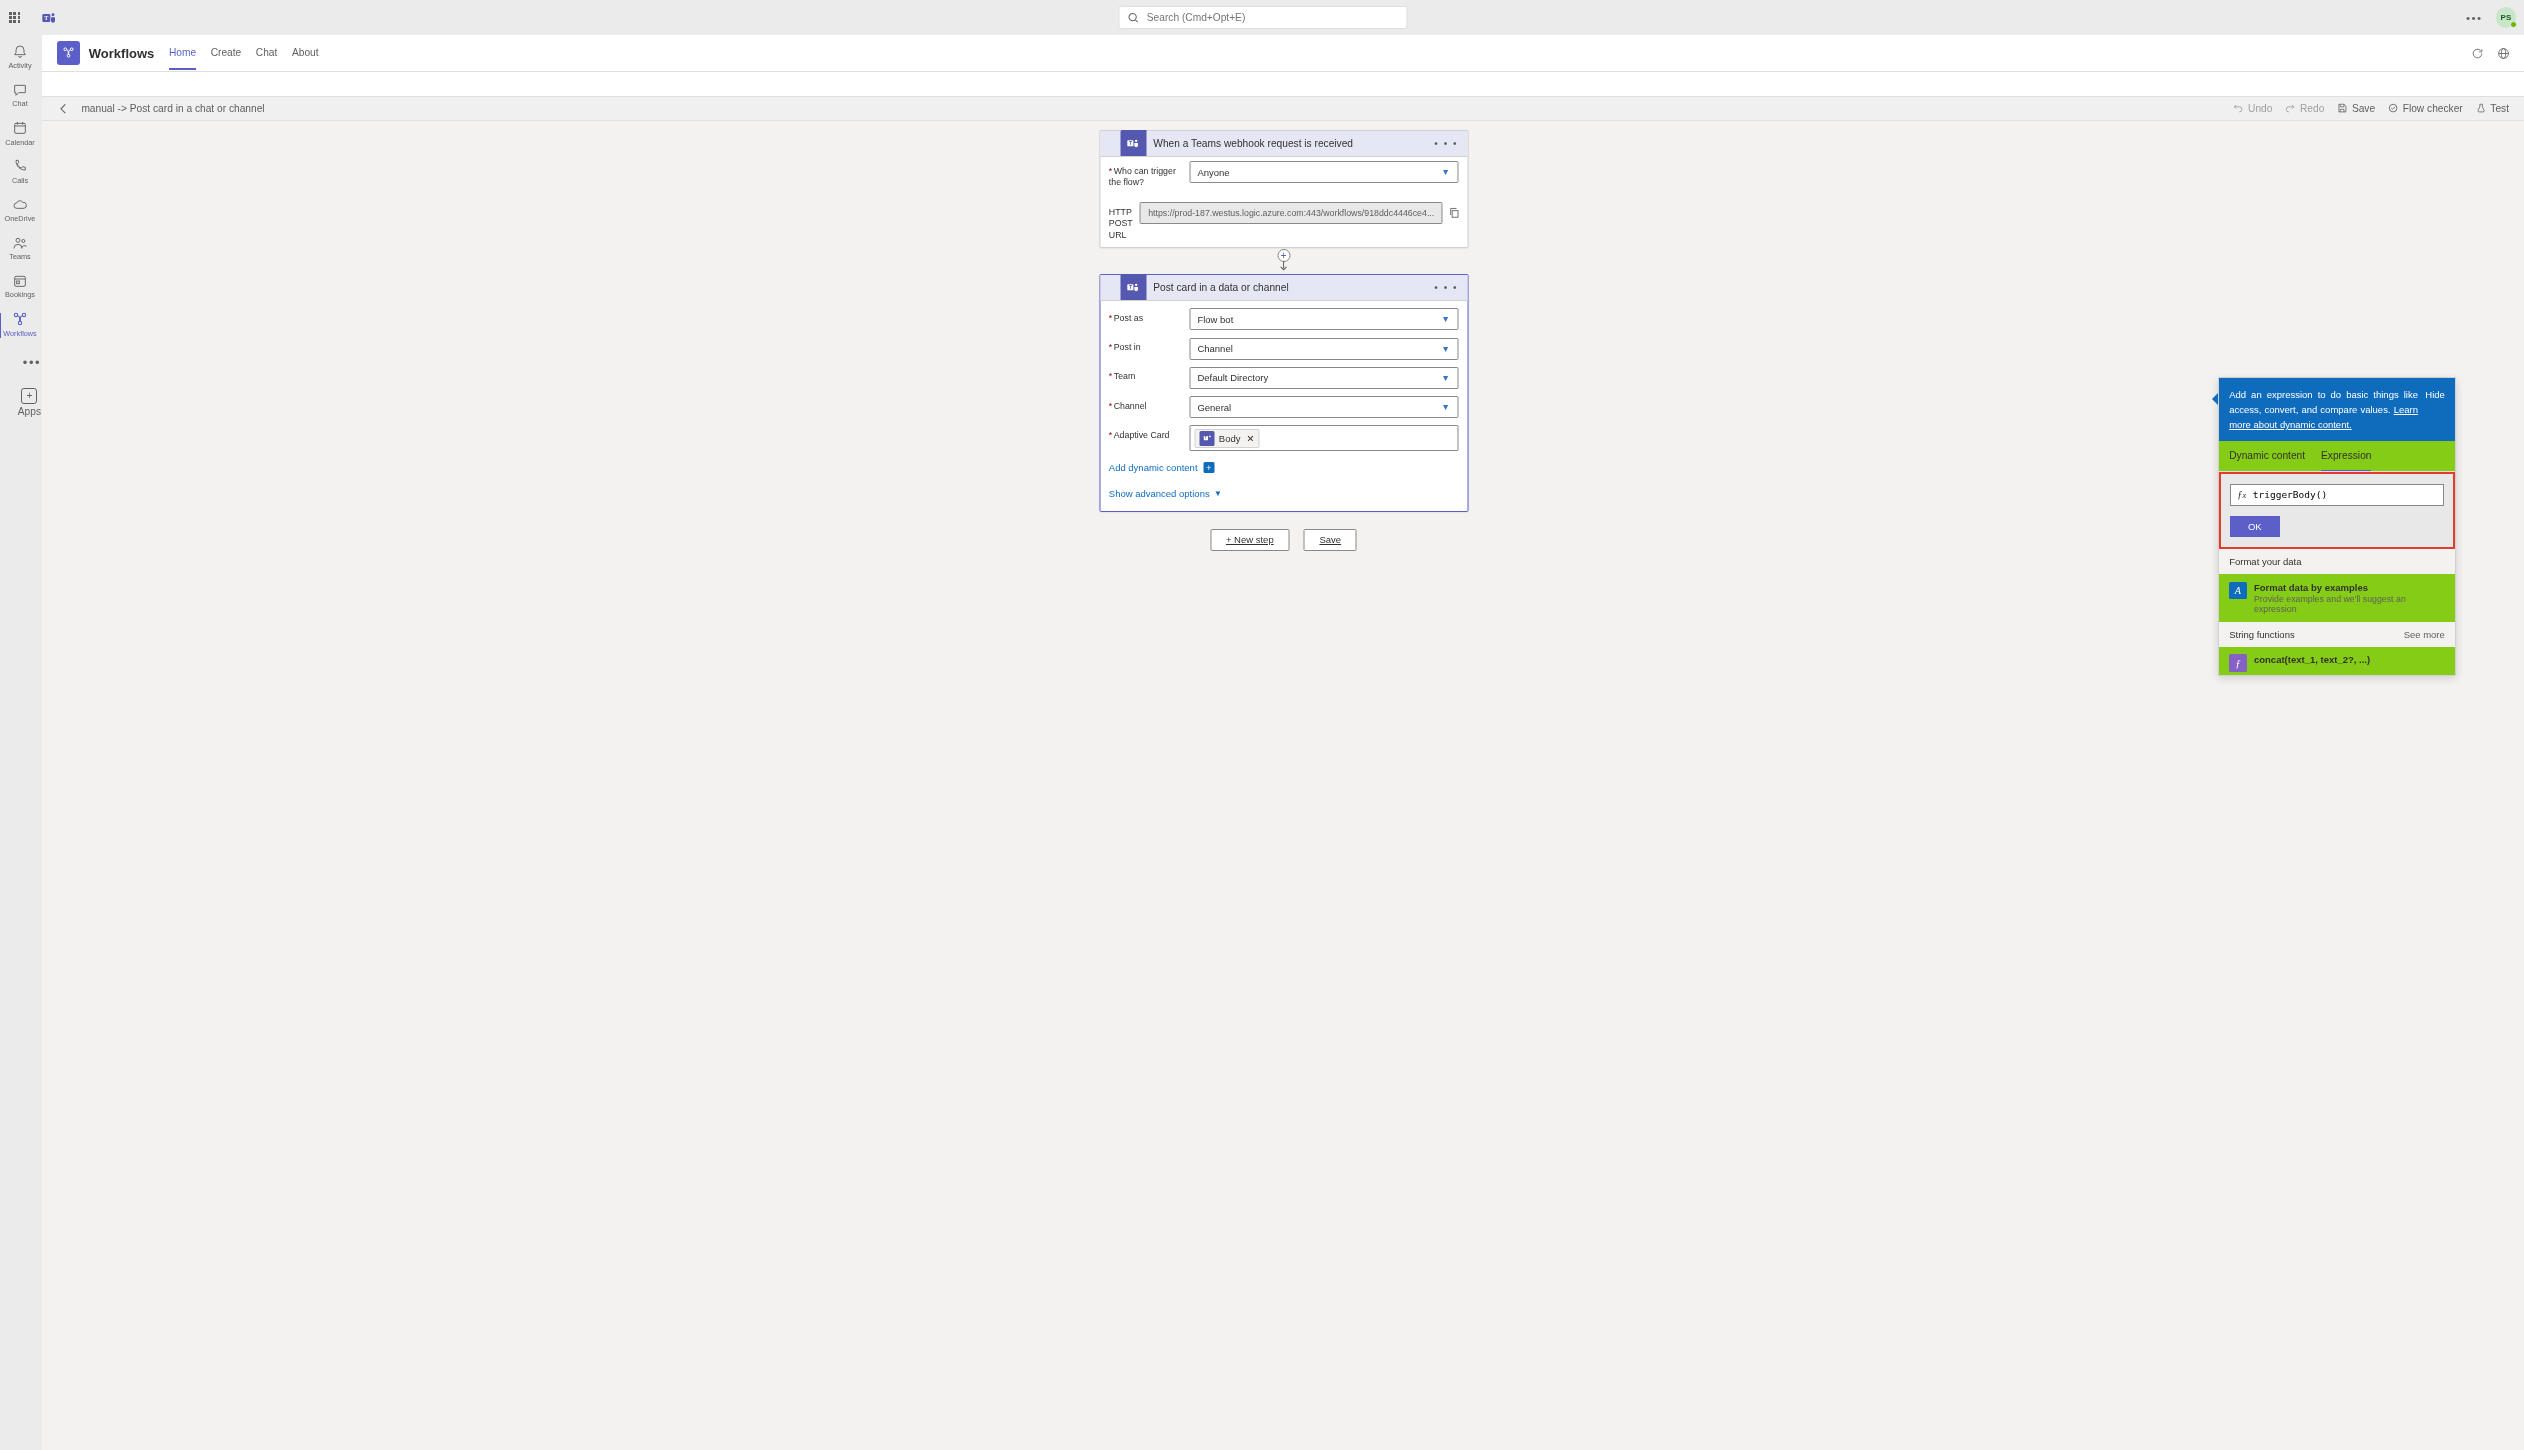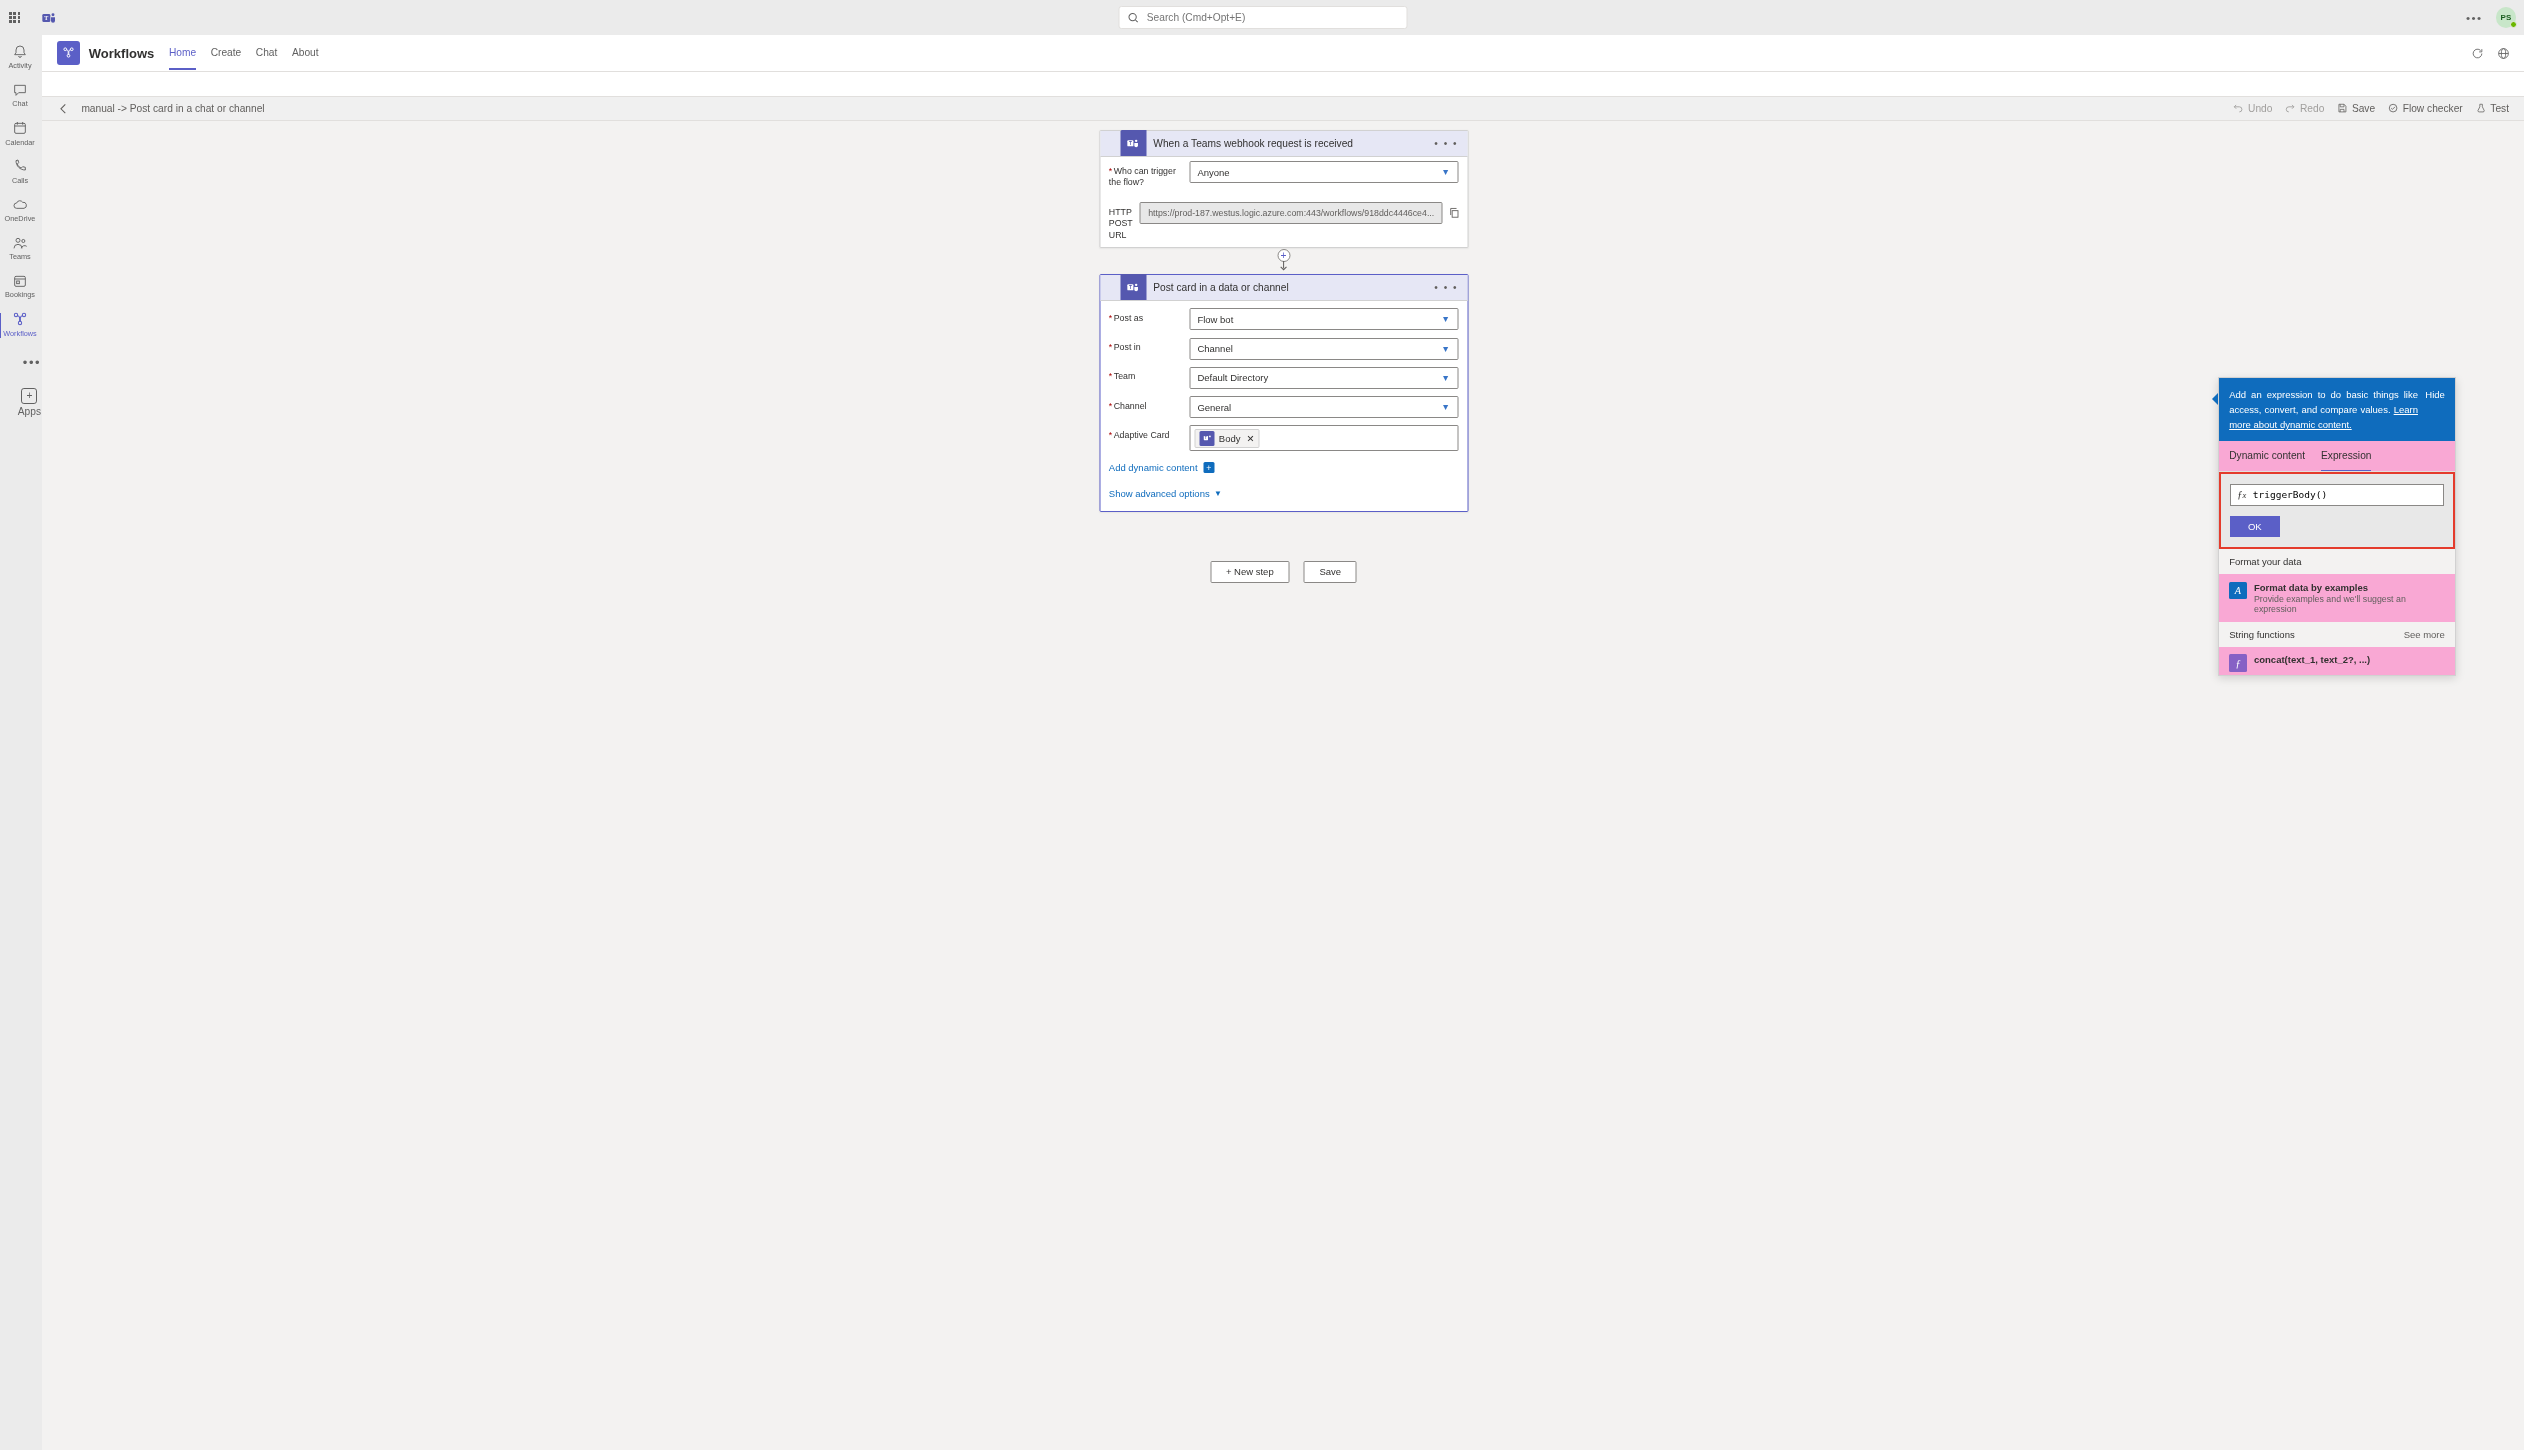--- a/index.html
+++ b/index.html
@@ -138,30 +138,30 @@
 .add-dyn .plusbadge { display:inline-flex; width:11.7px; height:11.7px; background:#0f6cbd; color:#fff; align-items:center; justify-content:center; font-size:8.8px; border-radius:1.5px; margin-left:2.9px;}
 .show-adv { padding:7.3px 8.8px 2.9px; color:#0f6cbd; font-size:9.5px; cursor:pointer; display:flex; align-items:center; gap:4.4px;}
 .show-adv .chev { font-size:8px;}
 
 .connector {
   display:flex; flex-direction:column; align-items:center; margin:1.5px 0 2.9px;
 }
 .connector .plus-c { width:13px; height:13px; border:0.7px solid #8a8886; border-radius:50%; display:flex; align-items:center; justify-content:center; font-size:10.2px; color:#5b5fc7; background:#fff; cursor:pointer;}
 .connector .arrow { font-size:10.2px; color:#605e5c; margin-top:-1.5px;}
 
-.btn-row { display:flex; gap:14.6px; margin-top:49px;}
+.btn-row { display:flex; gap:14.6px; margin-top:17px;text-decoration:underline;}
 .btn {
   height:22px; padding:0 14.6px; border:0.7px solid #8a8886; border-radius:1.5px;
   background:#fff; font-size:9.5px; cursor:pointer; display:flex; align-items:center;
 }
 
 
 .dyn-panel {
   position:absolute; right:69px; top:256px; width:238px;
-  background:#f9a8d4; border:0.7px solid #d1d1d1; box-shadow:0 2.9px 8.8px rgba(0,0,0,.15);
+  background:#84cc16; border:0.7px solid #d1d1d1; box-shadow:0 2.9px 8.8px rgba(0,0,0,.15);
   display:flex; flex-direction:column;
 }
 .dyn-arrow {
   position:absolute; left:-6.6px; top:14.6px; width:0; height:0;
   border-top:6.6px solid transparent; border-bottom:6.6px solid transparent;
   border-right:6.6px solid #0f6cbd;
 }
 .dyn-head {
   background:#0f6cbd; color:#fff; padding:8.8px 10.2px; font-size:9.5px; line-height:1.6;
   display:flex; gap:7.3px; text-align:justify;

